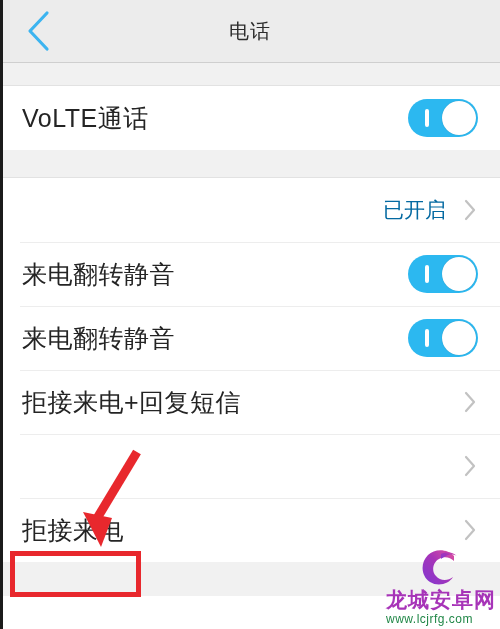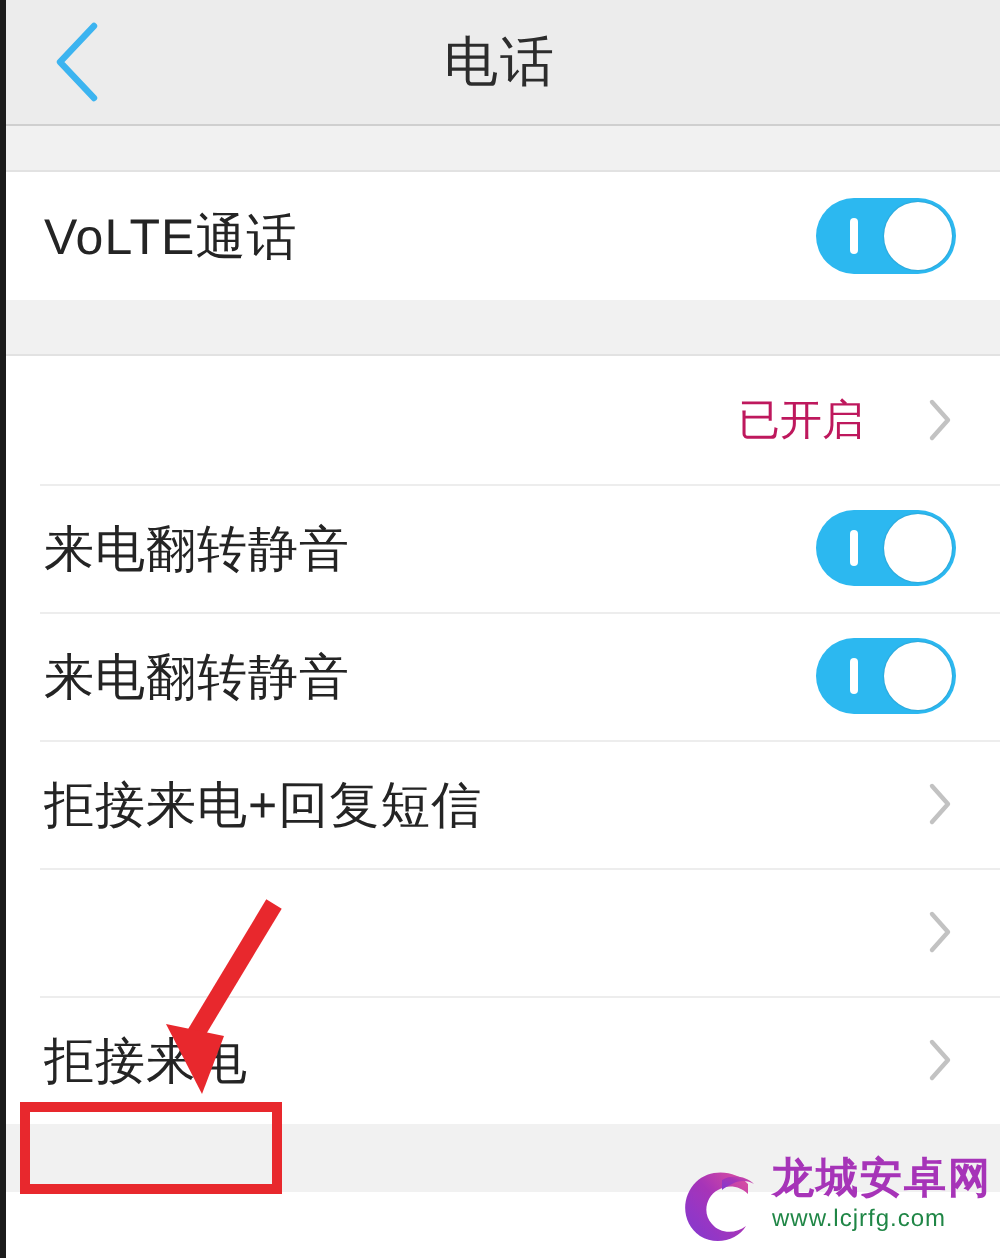--- a/index.html
+++ b/index.html
@@ -51,21 +51,21 @@
     display: block;
   }
   .header-title {
     position: absolute;
     left: 0;
     top: 0;
     width: 500px;
     height: 62px;
     line-height: 62px;
     text-align: center;
-    font-size: 27px;
+    font-size: 20px;
     color: #2c2c2c;
     letter-spacing: 1px;
   }
 
   
   .gap {
     background: #f1f1f1;
     border-bottom: 1px solid #e2e2e2;
   }
   .gap-top    { height: 22px; border-top: none; }
@@ -98,22 +98,22 @@
   }
   .row-label {
     flex: 1 1 auto;
     font-size: 25px;
     color: #242424;
     letter-spacing: 0.5px;
     white-space: nowrap;
   }
   .row-value {
     font-size: 21px;
-    color: #be185d;
-    margin-right: 30px;
+    color: #0369a1;
+    margin-right: 16px;
     white-space: nowrap;
   }
   .chev {
     width: 16px;
     height: 26px;
     flex: 0 0 auto;
     margin-right: 4px;
   }
 
   
@@ -168,21 +168,23 @@
     z-index: 31;
   }
 
   
   .watermark {
     position: absolute;
     right: 4px;
     bottom: 4px;
     z-index: 35;
     display: flex;
+    align-items: center;
     opacity: 0.95;
+    flex-direction: column;
   }
   .wm-logo { flex: 0 0 auto; }
   .wm-text {
     margin-left: 3px;
     line-height: 1;
   }
   .wm-name {
     font-size: 21px;
     font-weight: bold;
     color: #a32ab5;

